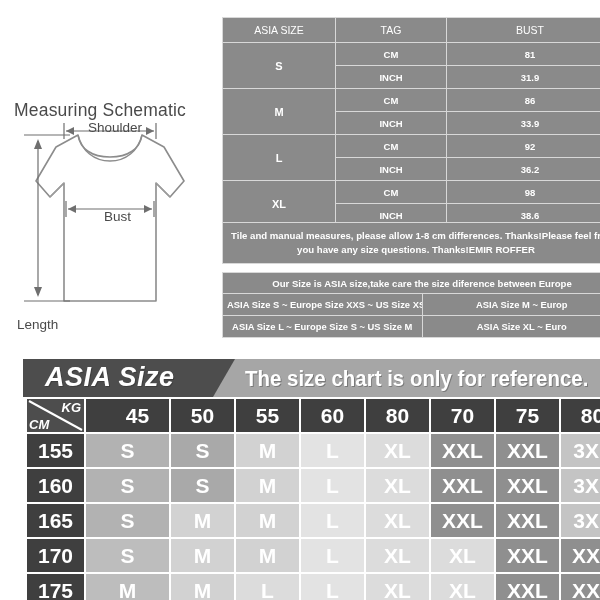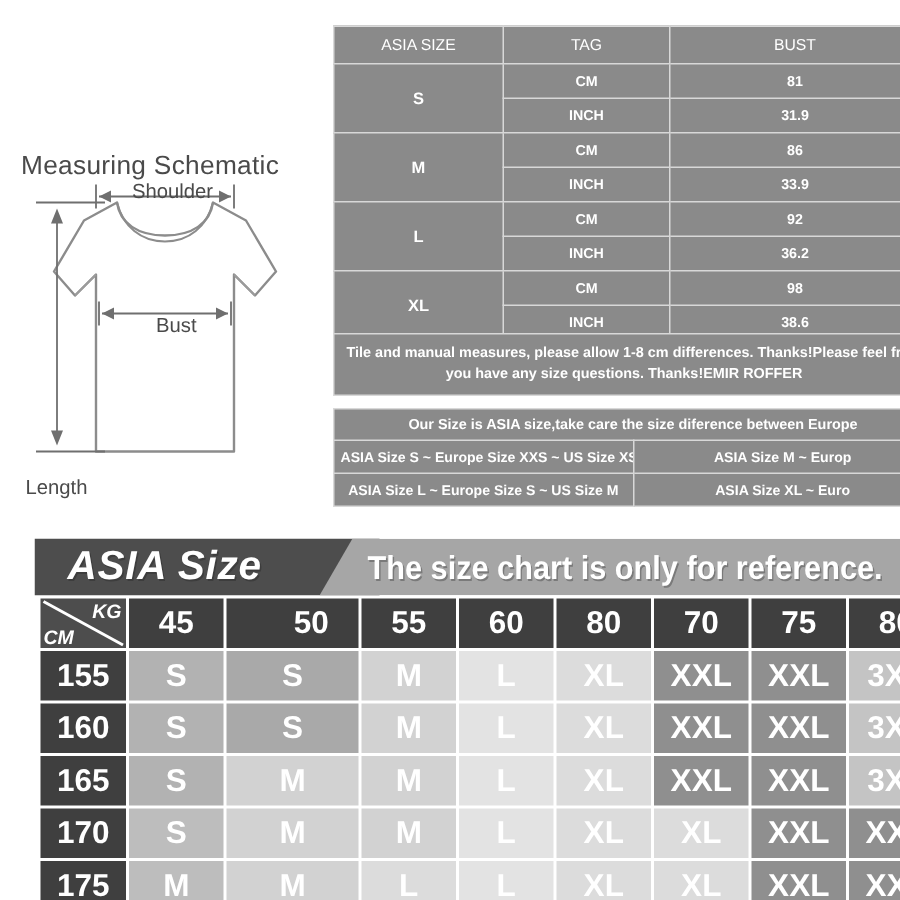--- a/index.html
+++ b/index.html
@@ -324,22 +324,22 @@
 <table id="grid">
   <thead>
     <tr>
       <td class="corner-cell">
         <svg width="57" height="33">
           <line x1="2" y1="2" x2="55" y2="31" stroke="#ffffff" stroke-width="2"></line>
         </svg>
         <span class="corner-kg">KG</span>
         <span class="corner-cm">CM</span>
       </td>
-    <td class="hdr-cell" style="width: 63px;">45</td>
-        <td class="hdr-cell" style="width: 63px; padding-left: 25px;">50</td>
+    <td class="hdr-cell" style="width: 63px; padding-left: 20px;">45</td>
+        <td class="hdr-cell" style="width: 63px;">50</td>
         <td class="hdr-cell" style="width: 63px;">55</td>
         <td class="hdr-cell" style="width: 63px;">60</td>
         <td class="hdr-cell" style="width: 63px;">80</td>
         <td class="hdr-cell" style="width: 63px; margin-left: 33px;">70</td>
         <td class="hdr-cell" style="width: 63px;">75</td>
         <td class="hdr-cell" style="width: 63px;">80</td>
       </tr>
   </thead>
   <tbody id="grid-body">
       <tr>

